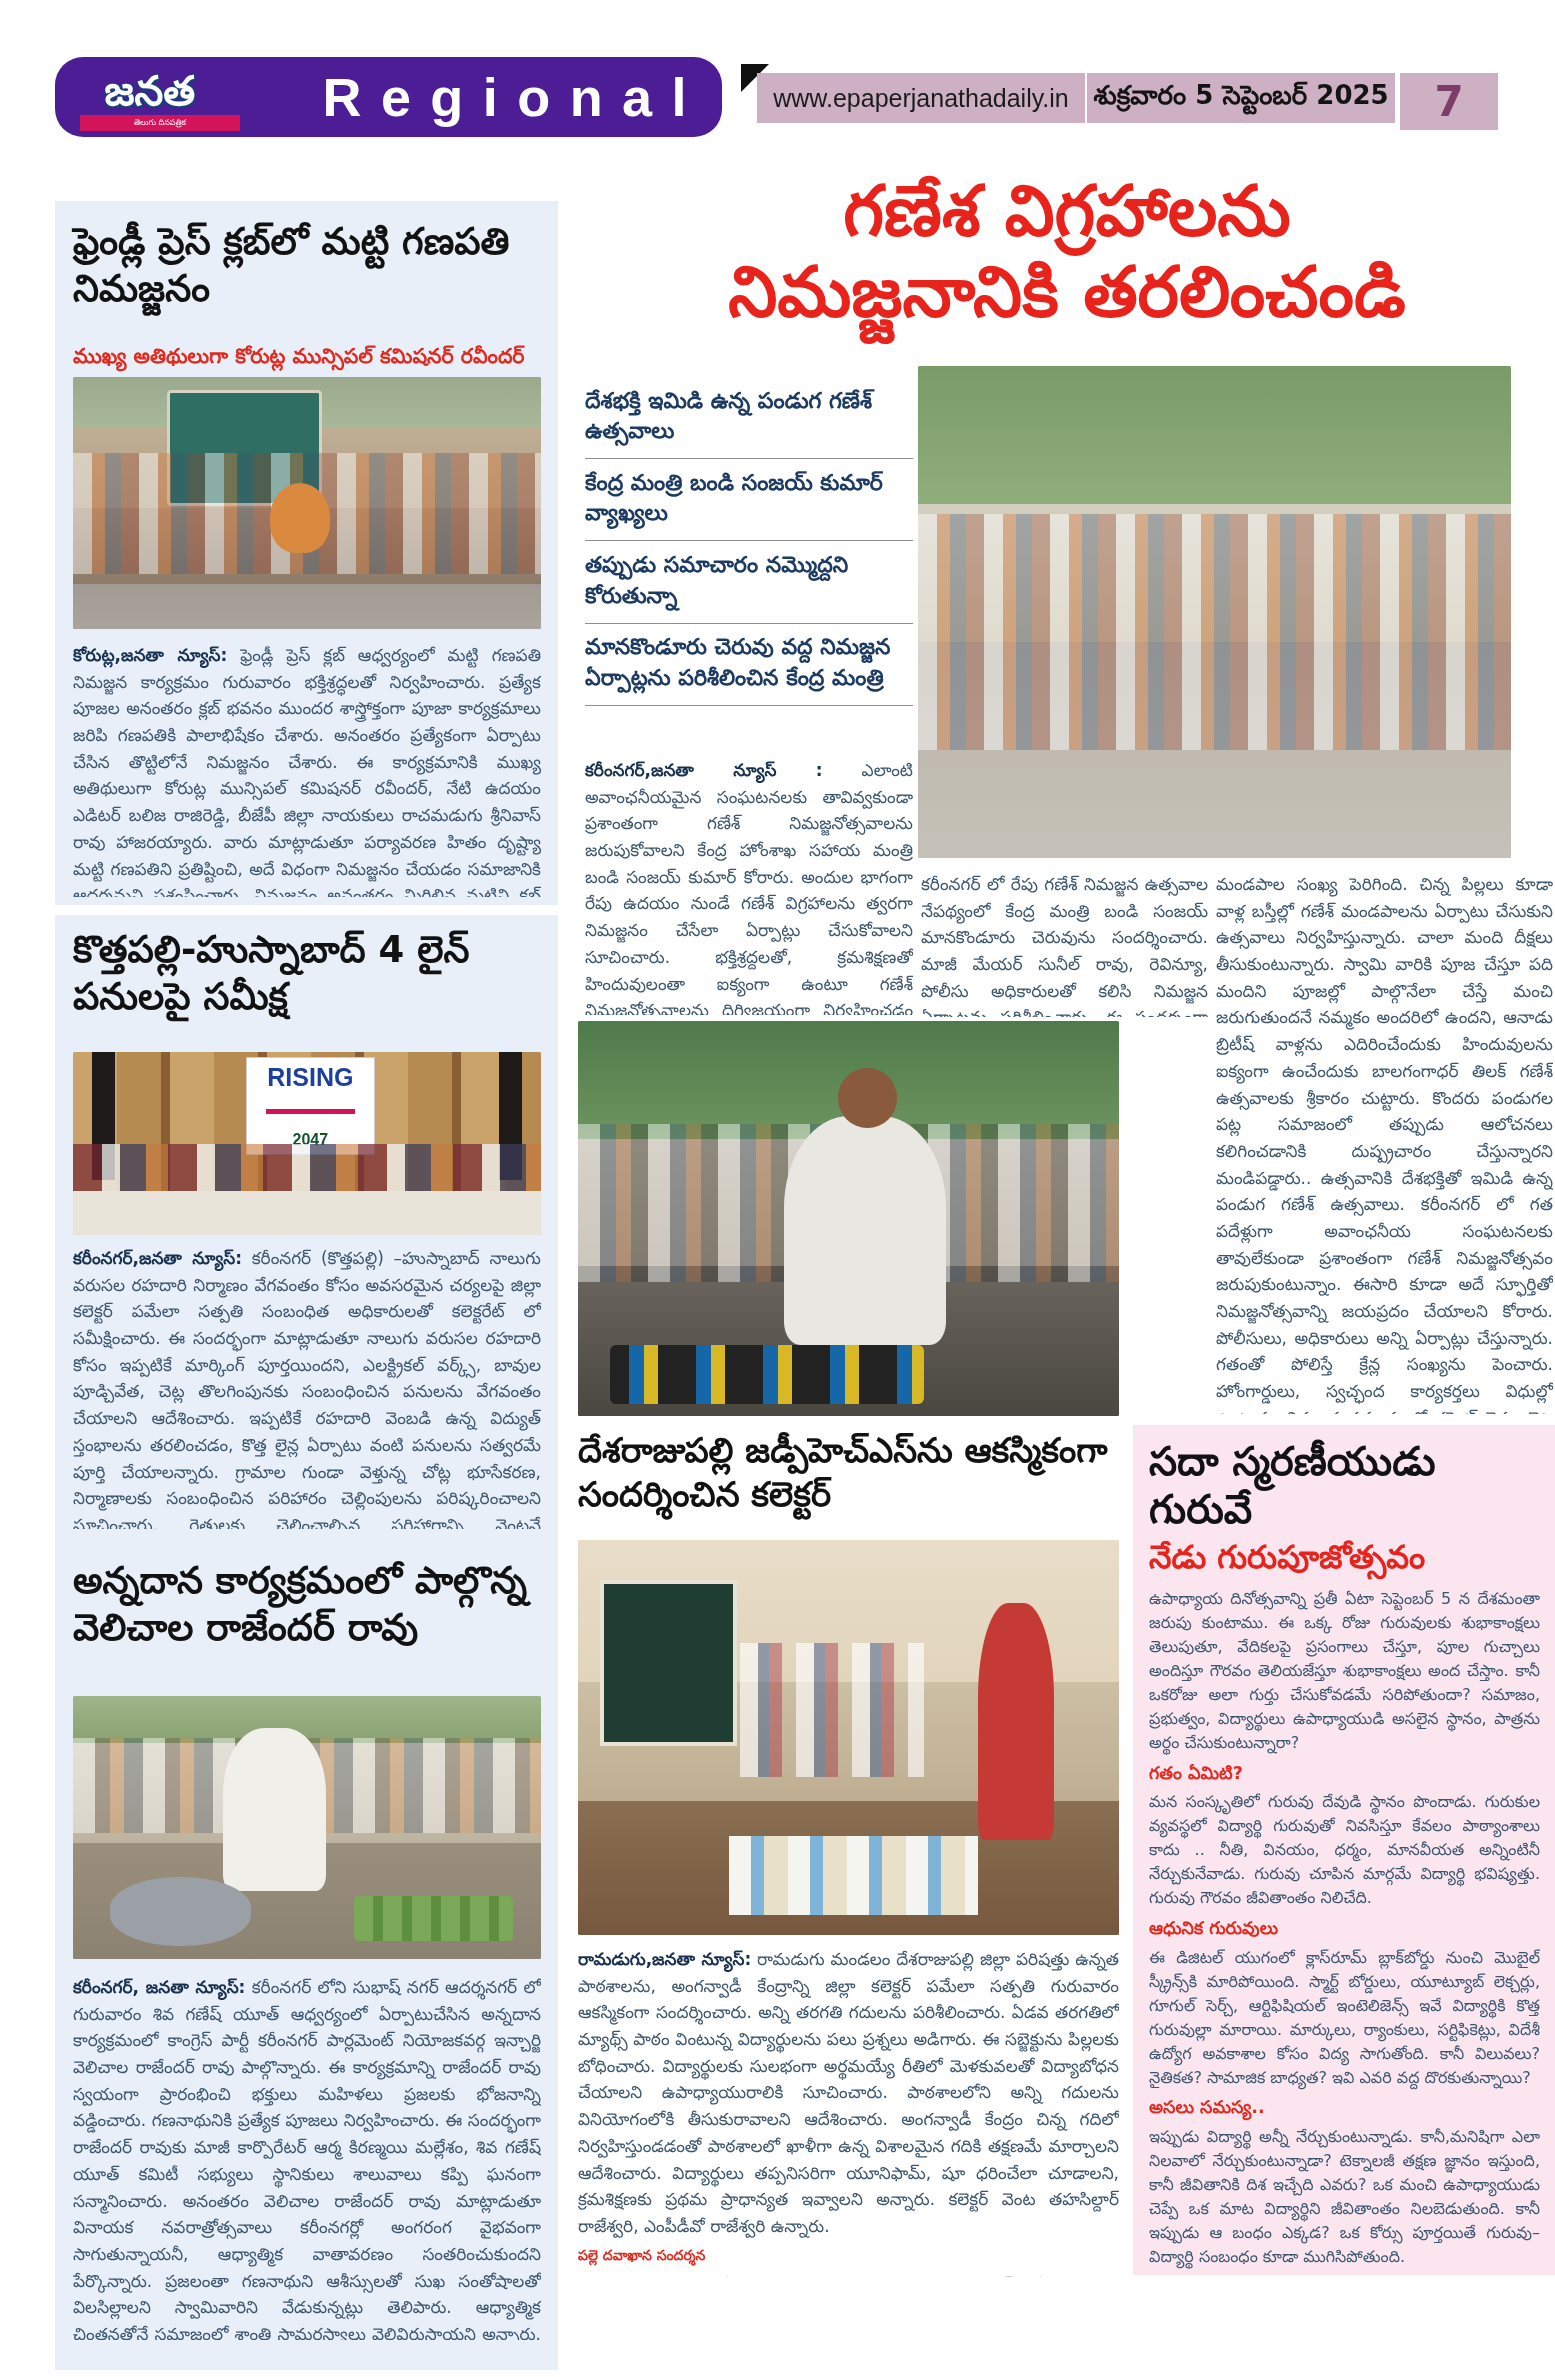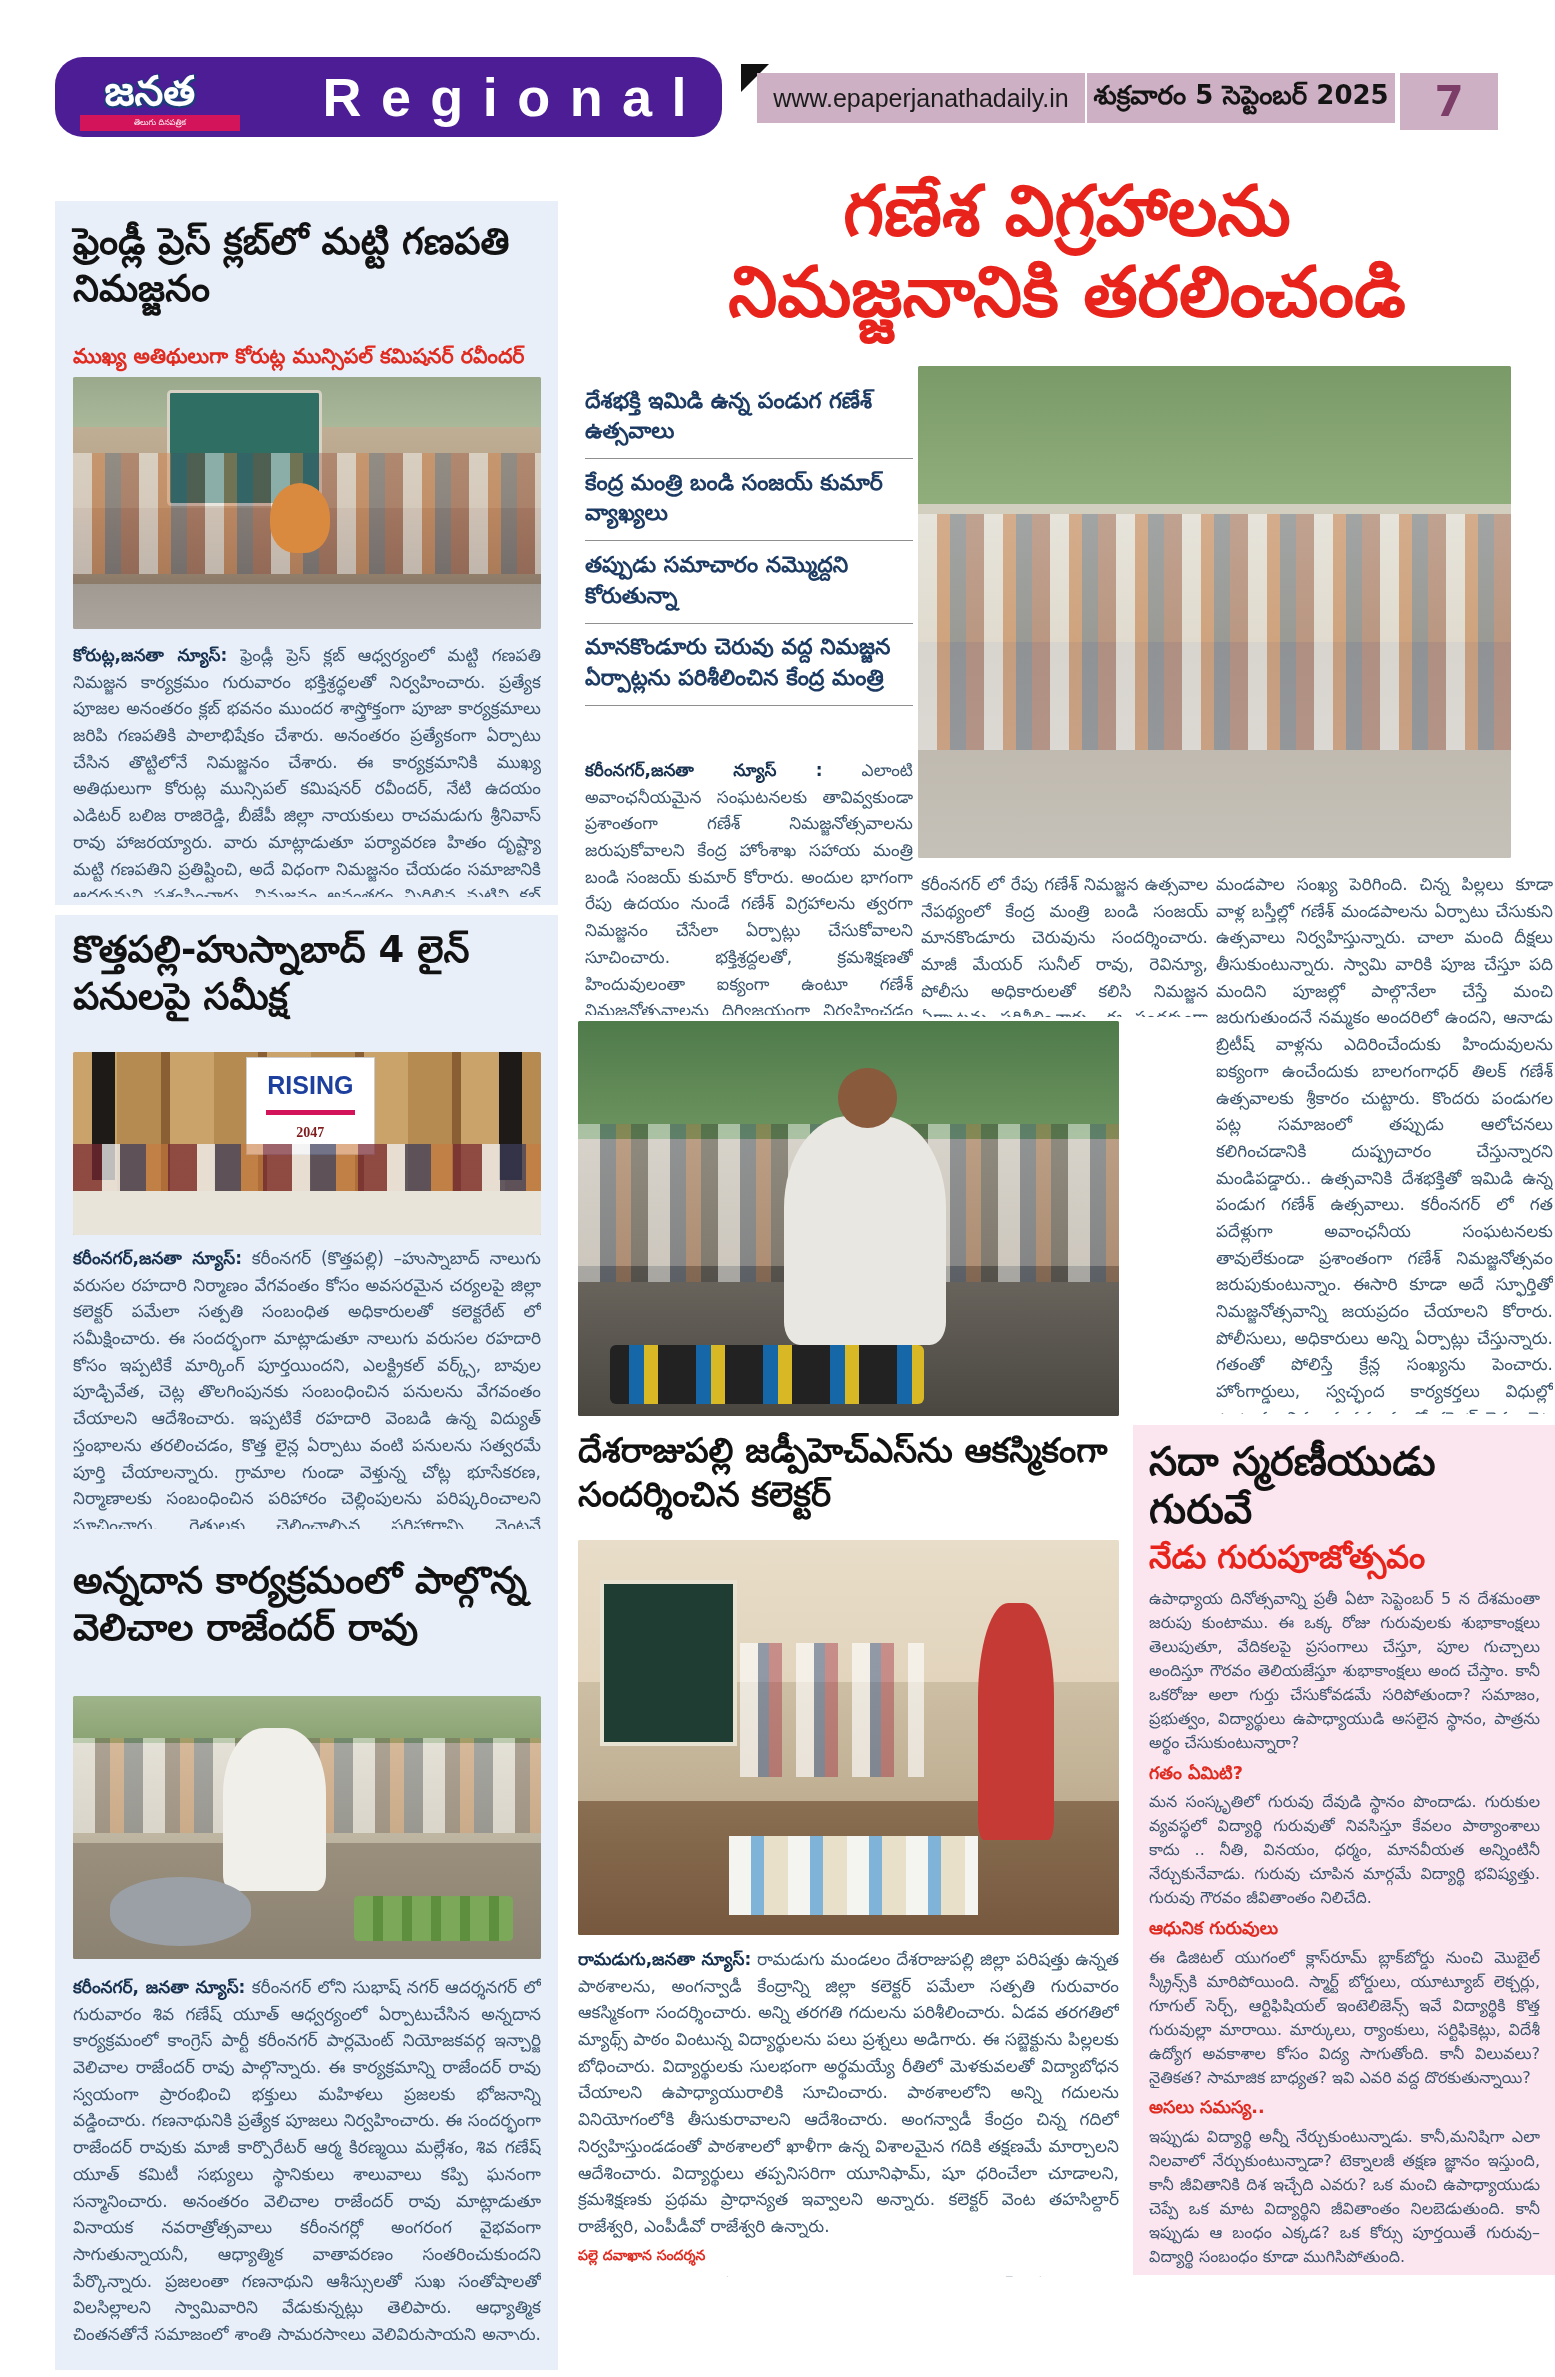--- a/index.html
+++ b/index.html
@@ -38,24 +38,24 @@
   .ph-press{background:linear-gradient(180deg,#9aa98c 0%,#aab89a 20%,#bfae93 20%,#b3a087 52%,#a78f78 52%,#8d7b69 82%,#a09a92 82%,#aaa49c 100%);}
   .ph-press .truck{left:20%;top:5%;width:32%;height:44%;background:#2f6f63;border:3.7px solid #d8d2c4;border-radius:4.4px;}
   .ph-press .idol{left:42%;top:42%;width:13%;height:28%;background:#d98a3f;border-radius:50% 50% 42% 42%;}
   .ph-press .crowd,.ph-lake .crowd{left:0;top:30%;width:100%;height:48%;opacity:.55;
     background:repeating-linear-gradient(90deg,rgba(255,255,255,.8) 0 19px,rgba(215,120,60,.7) 19px 32px,rgba(60,80,110,.6) 32px 48px,rgba(150,60,40,.55) 48px 66px);}
   .ph-lake{background:linear-gradient(180deg,#7a9a68 0%,#8fae7c 28%,#d3cfc0 28%,#c9bfa8 56%,#b9b3a8 56%,#c6c1b8 100%);}
   .ph-meeting{background:repeating-linear-gradient(90deg,#caa36b 0 44px,#b68b52 44px 88px,#8a5f33 88px 97px);}
   .ph-meeting .pillarL{left:4%;top:0;width:5%;height:70%;background:#1d1a17;}
   .ph-meeting .pillarR{right:4%;top:0;width:5%;height:70%;background:#1d1a17;}
   .ph-meeting .sign{left:37%;top:3%;width:27%;height:52%;background:#ffffff;border:1.5px solid #cccccc;
-      display:flex;flex-direction:column;align-items:center;justify-content:center;gap:10px;}
+      display:flex;flex-direction:column;align-items:center;justify-content:center;gap:17px;}
   .ph-meeting .sign .t1{color:#1d3f9e;font-weight:bold;font-size:25px;font-family:"Liberation Sans",sans-serif;}
   .ph-meeting .sign .rl{width:70%;height:4.4px;background:#d4145a;}
-  .ph-meeting .sign .t2{color:#7f1d1d;font-weight:bold;font-size:14px;font-family:Liberation Serif, serif;}
+  .ph-meeting .sign .t2{color:#14532d;font-weight:bold;font-size:16px;font-family:Liberation Sans, sans-serif;}
   .ph-meeting .people{left:0;bottom:24%;width:100%;height:26%;opacity:.85;
       background:repeating-linear-gradient(90deg,rgba(120,40,50,.85) 0 29px,rgba(240,240,240,.9) 29px 47px,rgba(60,60,90,.85) 47px 73px,rgba(200,120,60,.7) 73px 95px);}
   .ph-meeting .table{left:0;bottom:0;width:100%;height:24%;background:#e8e4da;}
   .ph-speaker{background:linear-gradient(180deg,#4f7a4a 0%,#6d9560 30%,#b9b2a2 30%,#a79d8d 62%,#6b675f 62%,#4a4741 100%);}
   .ph-speaker .crowd{left:0;top:26%;width:100%;height:40%;opacity:.5;
       background:repeating-linear-gradient(90deg,rgba(255,255,255,.85) 0 22px,rgba(70,90,120,.7) 22px 38px,rgba(190,110,60,.6) 38px 53px,rgba(30,30,30,.55) 53px 70px);}
   .ph-speaker .figure{left:38%;top:24%;width:30%;height:58%;background:#e9e7e2;border-radius:40% 40% 10% 10%;}
   .ph-speaker .head{left:48%;top:12%;width:11%;height:15%;background:#8a5a3c;border-radius:50%;}
   .ph-speaker .mics{left:6%;bottom:3%;width:58%;height:15%;border-radius:5.9px;
       background:repeating-linear-gradient(90deg,#222222 0 19px,#1567a8 19px 34px,#d8b824 34px 48px,#222222 48px 67px);}

